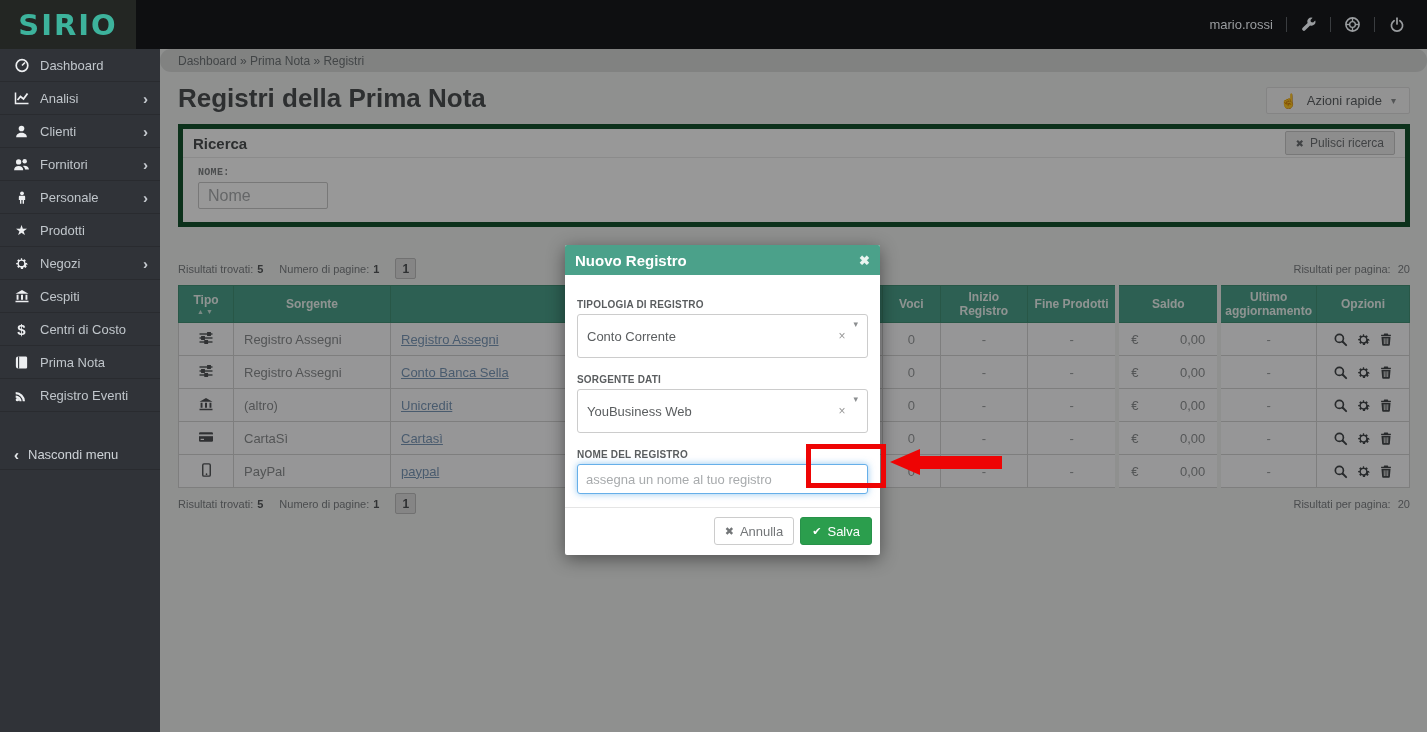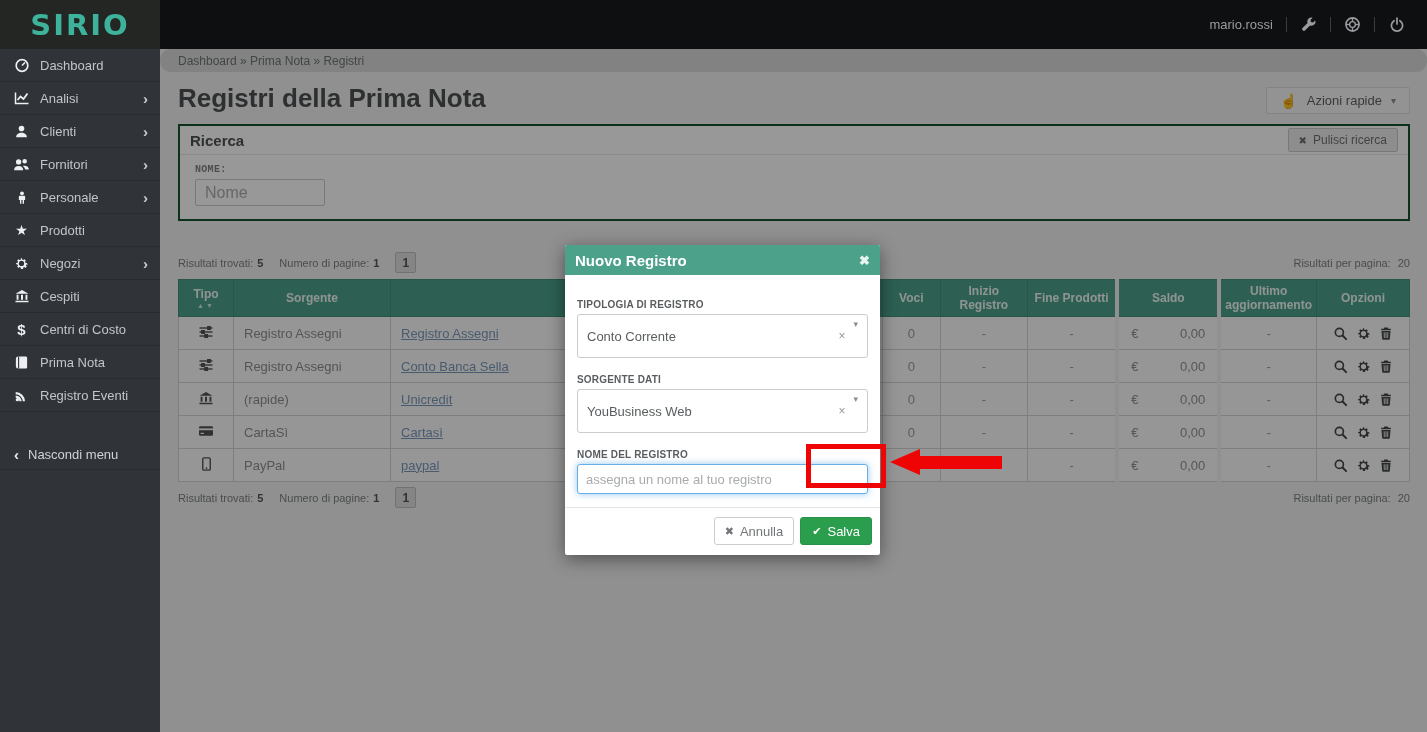--- a/index.html
+++ b/index.html
@@ -3,42 +3,42 @@
 <meta charset="utf-8">
 <style>
   * { box-sizing: border-box; }
   html,body { margin:0; padding:0; }
   body {
     width:1427px; height:732px; overflow:hidden; position:relative;
     font-family:"Liberation Sans", sans-serif; background:#eef0ef;
   }
   
   .topbar { position:absolute; top:0; left:0; width:1427px; height:49px; background:#0e0f11; display:flex; align-items:center; z-index:100; }
-  .logo-box { width:160px; height:49px; background:#232623; display:flex; align-items:center; justify-content:center; }
+  .logo-box { width:136px; height:49px; background:#232623; display:flex; align-items:center; justify-content:center; }
   .logo { color:#3db39c; font-size:29px; font-weight:bold; letter-spacing:2px; font-family:"DejaVu Sans", sans-serif; }
   .topbar-right { margin-left:auto; display:flex; align-items:center; gap:13px; padding-right:22px; color:#9a9da0; font-size:13px; }
   .tb-sep { width:1px; height:15px; background:#3a3d40; }
   .tb-icon { width:17px; height:17px; color:#9a9da0; display:flex; align-items:center; justify-content:center; cursor:pointer; }
   
   .sidebar { position:absolute; top:49px; left:0; width:160px; height:683px; background:#303338; z-index:100; }
   .side-item { height:33px; display:flex; align-items:center; padding:0 12px 0 13px; color:#c0c6cb; font-size:13px; border-bottom:1px solid #292b2f; cursor:pointer; }
   .side-item .icn { width:17px; height:17px; margin-right:10px; color:#edeff1; flex:none; display:flex; align-items:center; justify-content:center; font-size:14px; }
   .side-item .chev { margin-left:auto; color:#c6cbd0; font-size:15px; font-weight:bold; line-height:1; }
   .collapse-item { margin-top:28px; height:30px; display:flex; align-items:center; padding-left:14px; gap:9px; color:#ced3d7; font-size:13px; border-bottom:1px solid #292b2f; cursor:pointer; }
   .collapse-item .chevl { font-size:15px; font-weight:bold; color:#e6e9eb; }
   
   .content { position:absolute; left:160px; top:49px; width:1267px; height:683px; background:#eef0ef; }
   .breadcrumb { height:23px; background:#d7d9d8; display:flex; align-items:center; padding-left:18px; font-size:12px; color:#6f7476;border-radius:11px; }
   .titlebar { display:flex; align-items:flex-end; padding:11px 17px 9px 18px; }
   .page-title { margin:0; font-size:26px; color:#4c4f51; font-weight:bold; }
   .quick-btn { margin-left:auto; margin-top:3px; height:27px; background:#f6f6f6; border:1px solid #dcdcdc; border-radius:2px; display:flex; align-items:center; gap:9px; padding:0 13px; font-size:13px; color:#5c6063; cursor:pointer; }
   .quick-btn .hand { font-size:14px; color:#6a6e71; }
   .quick-btn .caret { font-size:10px; color:#8b8e90; }
   
-  .panel { margin:1px 17px 0 18px; background:#fdfdfd; border:2px solid #14532d; }
+  .panel { margin:1px 17px 0 18px; background:#fdfdfd; border:5px solid #14532d; }
   .panel-head { display:flex; align-items:center; padding:0 10px; height:29px; border-bottom:1px solid #e8e8e8; }
   .panel-title { font-size:15px; font-weight:bold; color:#4c4f51; }
   .clear-btn { margin-left:auto; height:24px; background:#ececec; border:1px solid #c9c9c9; border-radius:2px; font-size:12px; color:#6d7073; display:flex; align-items:center; gap:6px; padding:0 10px; cursor:pointer; }
   .clear-btn .x { font-size:10px; }
   .panel-body { padding:9px 15px 13px; }
   .field-label { font-size:10px; font-weight:bold; color:#7f8284; letter-spacing:.3px; margin-bottom:4px;font-family:Liberation Mono, monospace; }
   .name-input { width:130px; height:27px; border:1px solid #c9c9c9; border-radius:2px; padding:0 9px; font-size:16px; color:#555; background:#fdfdfd; font-family:inherit; outline:none; }
   input::placeholder { color:#a8abad; }
   
   .results { margin:31px 17px 0 18px; }
@@ -386,21 +386,21 @@
                 </span>
               </div>
             </td>
         </tr>
         <tr>
           <td class="tipo-cell"><span class="icn">
                 <svg width="16" height="16" viewBox="0 0 16 16" fill="currentColor">
                   <path d="M1.5 5.8h13L8 1.9 1.5 5.8zM2.6 6.8h1.9v5H2.6zM7 6.8h2v5H7zM11.5 6.8h1.9v5h-1.9zM1.5 12.7h13v1.6h-13z"></path>
                 </svg>
               </span></td>
-          <td class="sorg">(rapide)</td>
+          <td class="sorg">(altro)</td>
           <td class="nome"><a class="reg-link">Unicredit</a></td>
           <td>0</td>
           <td>-</td>
           <td>-</td>
           <td class="gapL">
               <div class="saldo-wrap">
                 <span class="cur">€</span>
                 <span class="amt">0,00</span>
               </div>
             </td>

